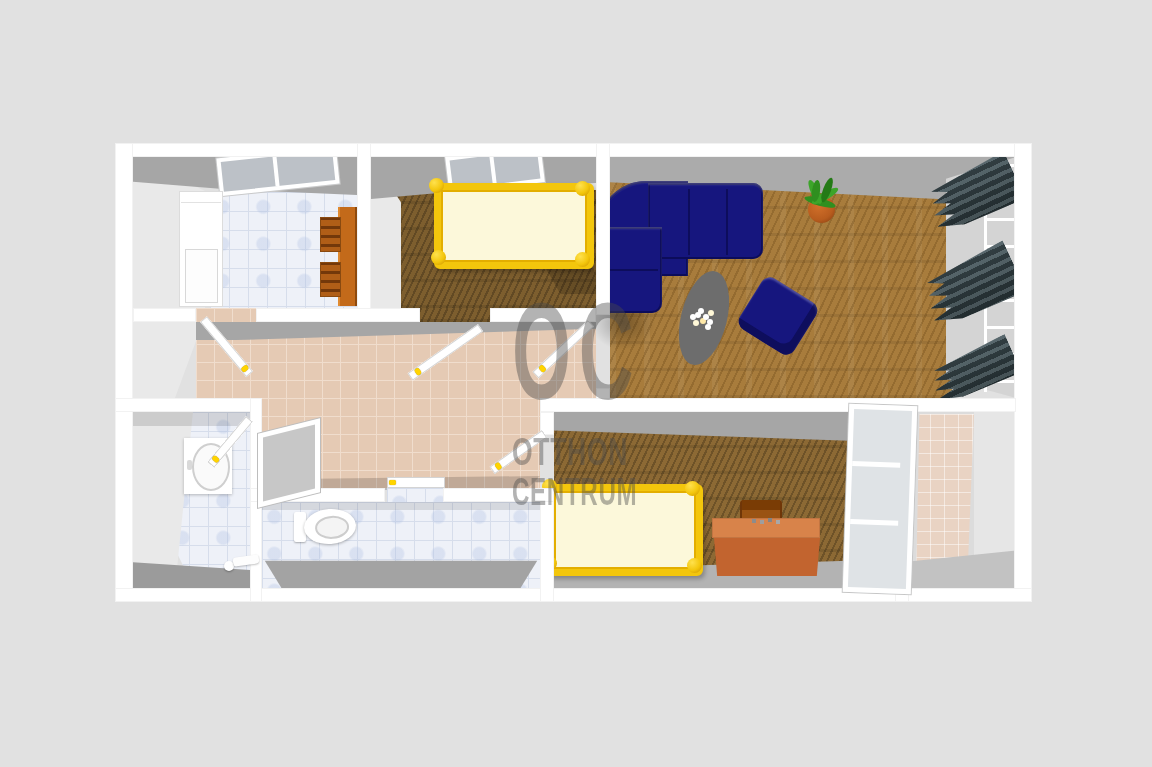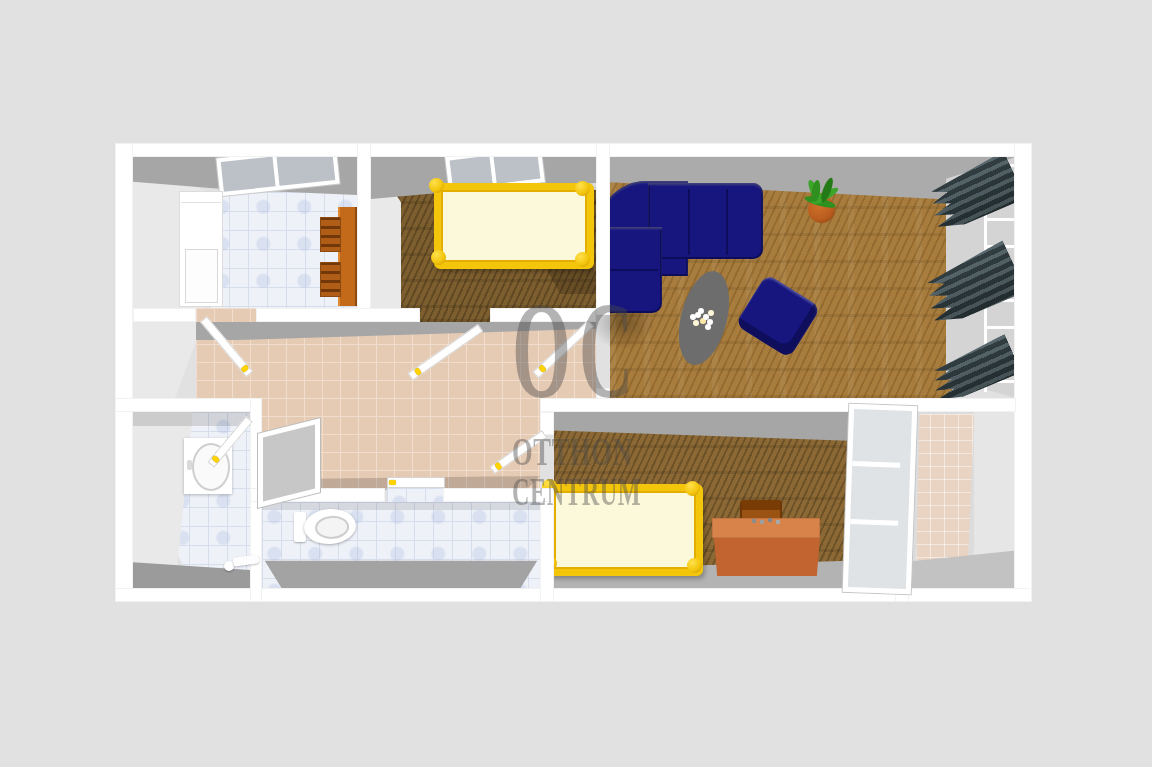--- a/index.html
+++ b/index.html
@@ -1,16 +1,16 @@
 <!DOCTYPE html>
 <html style="--background: #e1e1e1; --wall: #ffffff; --wall-face-light: #e9e9e9; --wall-face-dark: #a6a6a6; --tile-white: #eef1f8; --tile-grout: #d6ddeb; --tile-beige: #e5cab4; --tile-beige-grout: #f0ddcd; --tile-balcony: #e9d3c3; --wood: #a87c3c; --carpet: #7d5e2e; --sofa: #16167e; --sofa-dark: #0a0a4e; --bed-frame: #f3c60c; --bed-mattress: #fcf8da; --desk: #d8834a; --desk-front: #c2642f; --kitchen-table: #c36a1a; --chair: #b05e17; --curtain: #2e3c40; --plant: #2f8f1f; --pot: #b85c1e; --coffee-table: #6d6d6d; --ceramic: #ffffff; --watermark: rgba(75,75,75,0.42);"><head>
 <meta charset="utf-8">
 <style>
   html,body{margin:0;padding:0;background:#e1e1e1;font-family:"Liberation Sans",sans-serif;}
-  #stage{position:relative;width:1152px;height:767px;background:var(--background);overflow:hidden;font-family:Liberation Serif, serif;}
+  #stage{position:relative;width:1152px;height:767px;background:var(--background);overflow:hidden;}
   .a{position:absolute;}
   .wall{position:absolute;background:var(--wall);box-shadow:inset 0 0 0 1px rgba(0,0,0,0.05);}
   .face{position:absolute;}
   .tileW{background-color:var(--tile-white);
     background-image:
       radial-gradient(circle at 30% 40%, rgba(170,188,225,0.30) 0 6px, transparent 8px),
       linear-gradient(var(--tile-grout) 1px, transparent 1px),
       linear-gradient(90deg, var(--tile-grout) 1px, transparent 1px);
     background-size:41px 37px,19px 19px,19px 19px;}
   .tileB{background-color:var(--tile-beige);

